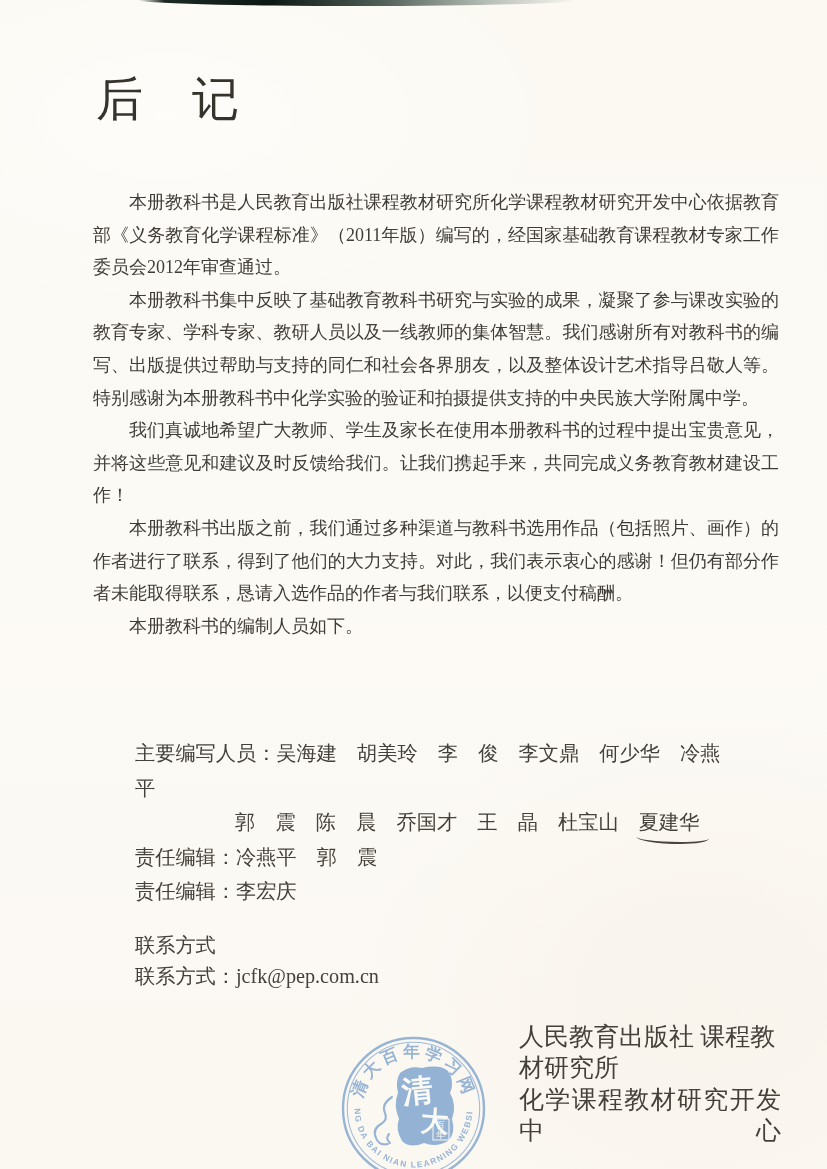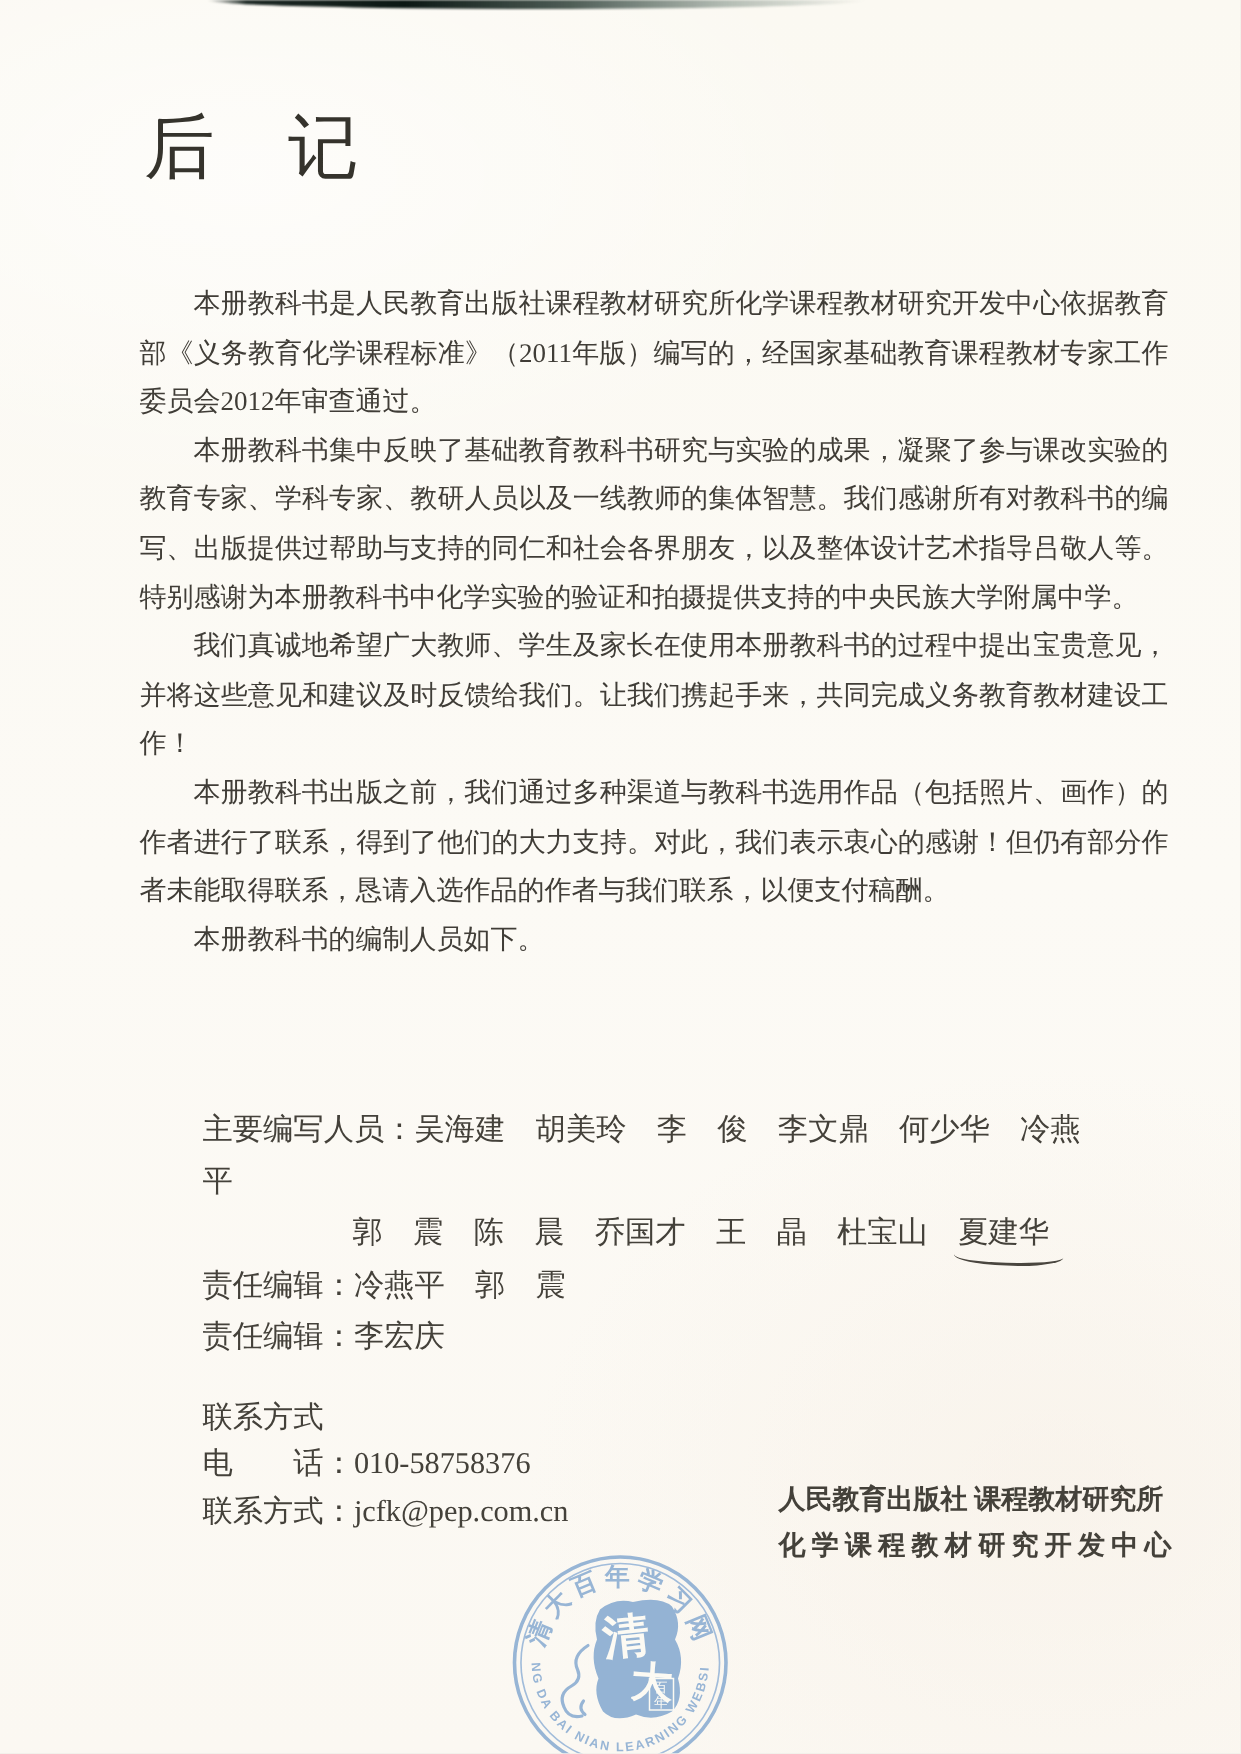--- a/index.html
+++ b/index.html
@@ -46,22 +46,22 @@
   .underlined::after {
     content:""; position:absolute; left:-3px; right:-10px; bottom:-4px; height:7px;
     border-bottom:2.6px solid #4a463f;
     border-radius:0 0 45% 70% / 0 0 70% 100%;
   }
   .contact {
     position:absolute; left:135px; top:894px;
     font-size:20.2px; line-height:31.4px; color:#44413a;margin-top:36px;
   }
   .signature {
-    position:absolute; left:519px; top:984px; width:262px;
-    font-size:18px; line-height:31.4px; color:#44413a;font-weight:bold;
+    position:absolute; left:519px; top:1021px; width:262px;
+    font-size:25px; line-height:31.4px; color:#44413a;
   }
   .signature .just { text-align:justify; text-align-last:justify; }
   .signature .date { text-align:center; }
   .watermark { position:absolute; left:340px; top:1035px; opacity:.92; }
 </style>
 </head>
 <body>
 
 <div class="page">
 
@@ -79,21 +79,20 @@
 
   <div class="credits">
     <div><span>主要编写人员：</span><span>吴海建　胡美玲　李　俊　李文鼎　何少华　冷燕平</span></div>
     <div class="row2"><span>郭　震　陈　晨　乔国才　王　晶　杜宝山　</span><span class="underlined">夏建华</span></div>
     <div><span>责任编辑：</span><span>冷燕平　郭　震</span></div>
     <div><span>责任编辑：</span><span>李宏庆</span></div>
   </div>
 
   <div class="contact">
     <div>联系方式</div>
-    <div><span>电　　话：</span><span>010-58758376</span></div>
     <div><span>联系方式：</span><span>jcfk@pep.com.cn</span></div>
   </div>
 
   <div class="signature">
     <div>人民教育出版社 课程教材研究所</div>
     <div class="just">化学课程教材研究开发中心</div>
   </div>
 
   <svg class="watermark" width="147" height="147" viewBox="0 0 147 147" aria-hidden="true">
     <defs>

